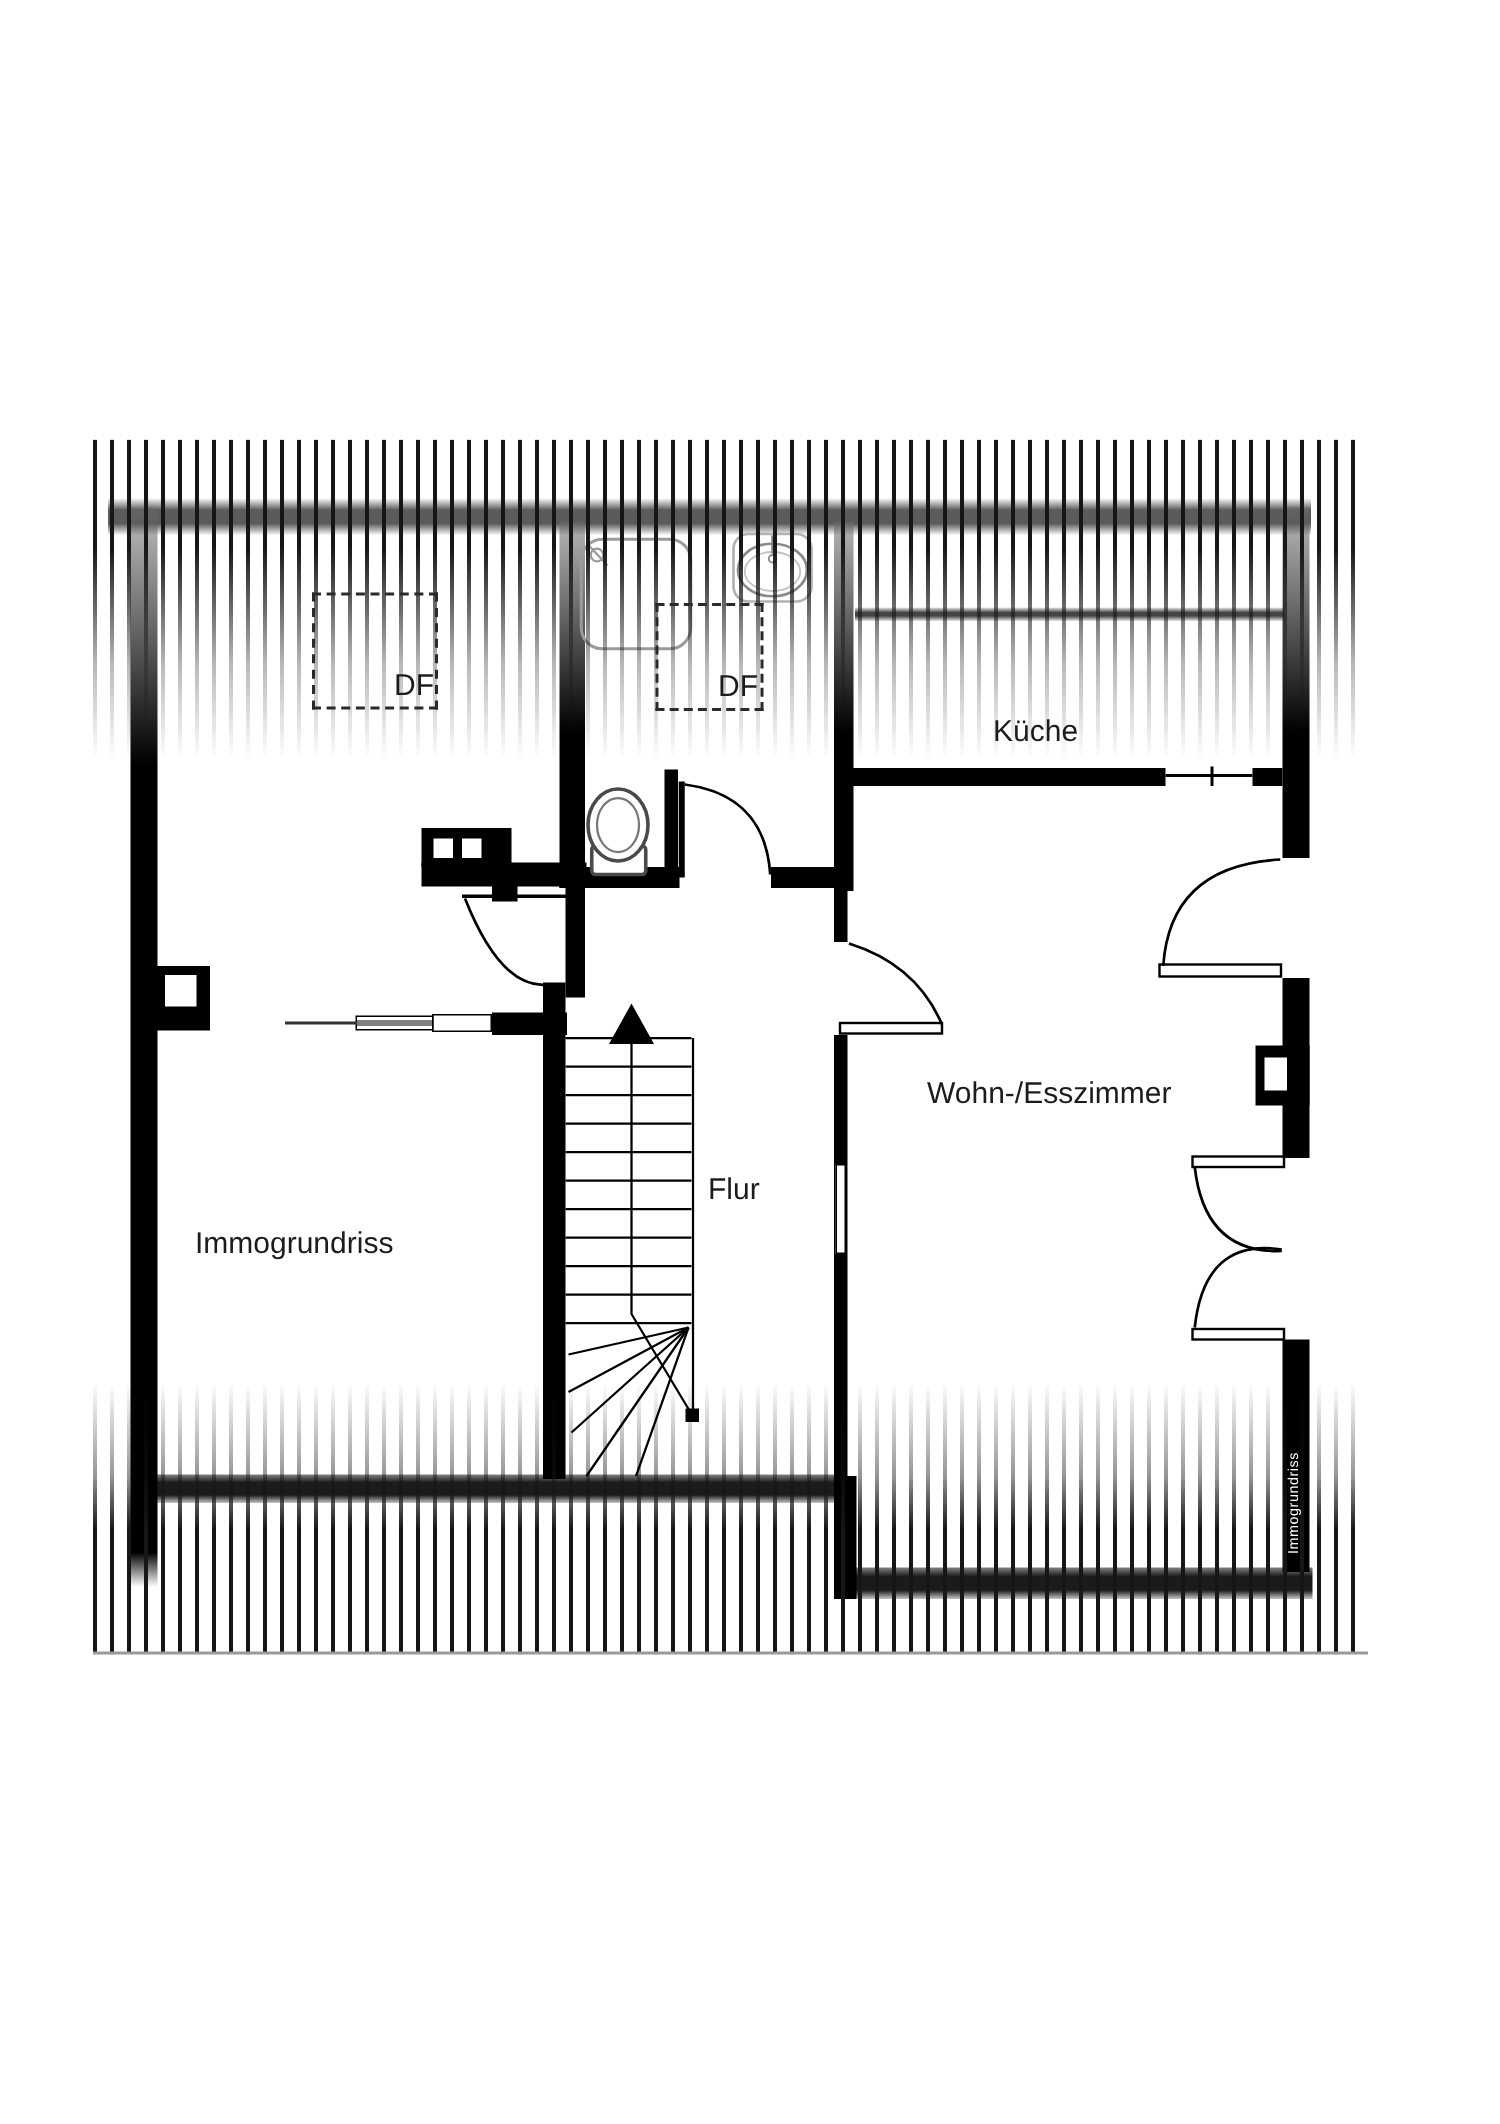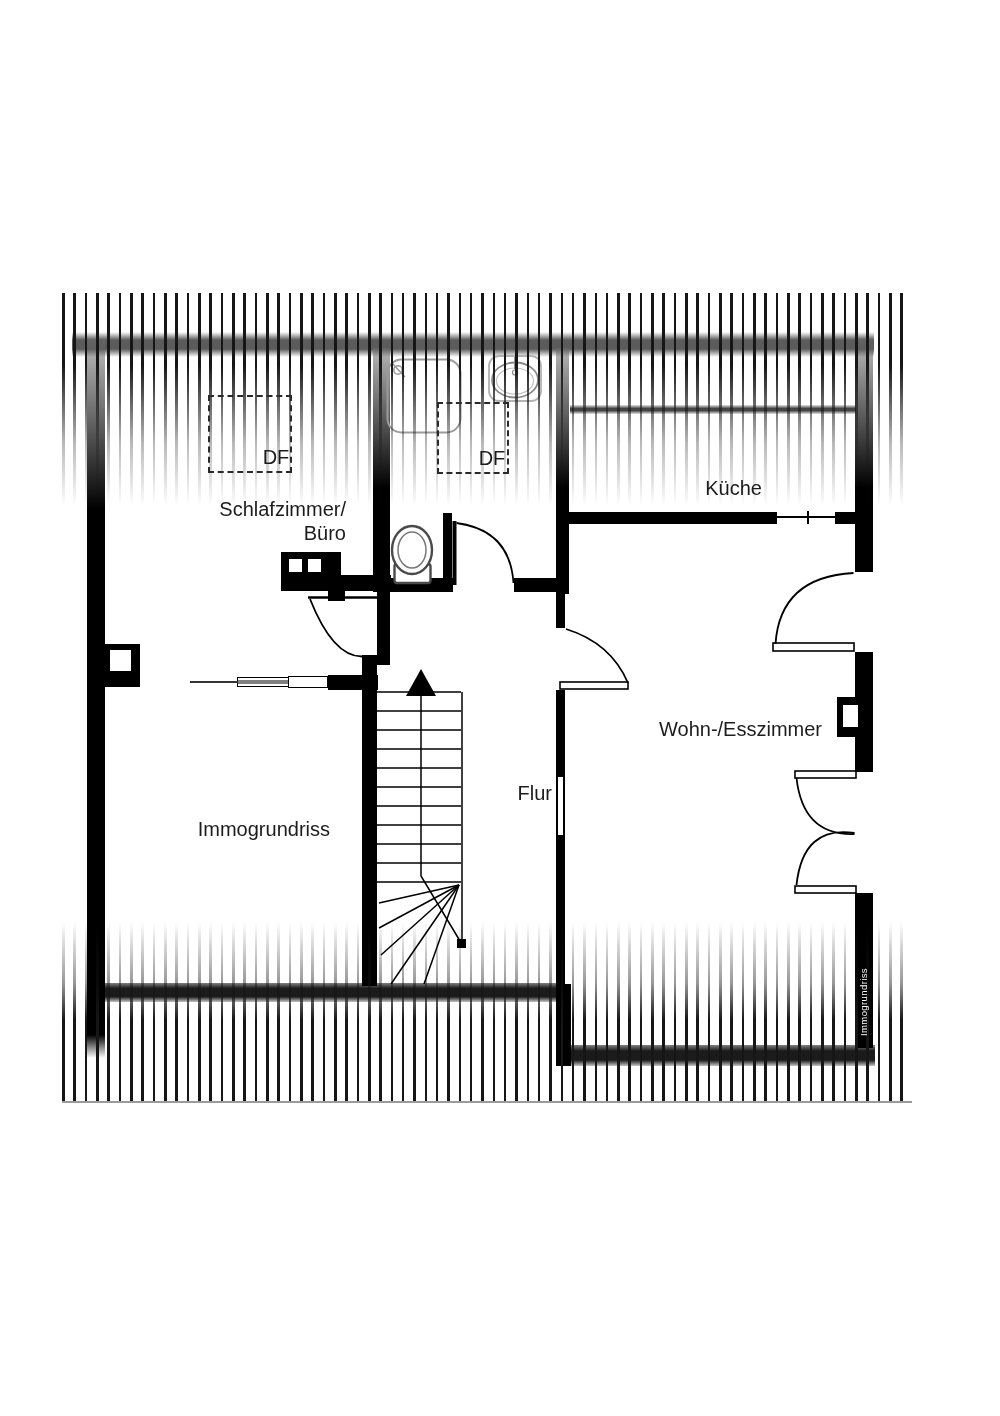--- a/index.html
+++ b/index.html
@@ -7,21 +7,21 @@
   #plan{position:absolute;left:0;top:0;width:1000px;height:1416px;background:#fff;overflow:hidden;}
   .abs{position:absolute;}
   .wall{position:absolute;background:#000;}
   .hole{position:absolute;background:#fff;}
   .hatch{position:absolute;background:repeating-linear-gradient(90deg,#161616 0 2.6px,transparent 2.6px 11.33px);pointer-events:none;}
   .hatch-top{-webkit-mask-image:linear-gradient(180deg,#000 0,#000 72px,rgba(0,0,0,.30) 150px,rgba(0,0,0,0) 213px);
              mask-image:linear-gradient(180deg,#000 0,#000 72px,rgba(0,0,0,.30) 150px,rgba(0,0,0,0) 213px);}
   .hatch-bottom{-webkit-mask-image:linear-gradient(180deg,rgba(0,0,0,0) 0,rgba(0,0,0,.45) 62px,#000 98px,#000 100%);
                 mask-image:linear-gradient(180deg,rgba(0,0,0,0) 0,rgba(0,0,0,.45) 62px,#000 98px,#000 100%);}
   .soft{position:absolute;}
-  .label{position:absolute;color:#1c1c1c;font-size:20px;line-height:24px;text-align:right;white-space:nowrap;}
+  .label{position:absolute;color:#1c1c1c;font-size:20px;line-height:24px;text-align:left;white-space:nowrap;}
   .df{position:absolute;color:#1c1c1c;font-size:20px;text-align:center;}
   .skylight{position:absolute;border:2px dashed #2a2a2a;background:transparent;}
   svg{position:absolute;left:0;top:0;}
   #watermark{position:absolute;left:853px;top:961px;width:20px;height:82px;color:#fff;
              font-size:9.5px;letter-spacing:.4px;writing-mode:vertical-rl;transform:rotate(180deg);
              display:flex;align-items:center;justify-content:center;}
   .slide-panel{position:absolute;left:237px;top:677px;width:50px;height:8px;border:1.5px solid #000;
                background:linear-gradient(180deg,#fff 0 2px,#808080 2px 6px,#fff 6px 100%);}
   .slide-inset{position:absolute;left:288px;top:676px;width:38px;height:10px;border:1.5px solid #000;background:#fff;}
   .win-inset{position:absolute;left:557px;top:776px;width:5px;height:58px;border:1px solid #000;background:#fff;}
@@ -154,24 +154,20 @@
         <path d="M 459 885 L 379 928"></path>
       <path d="M 459 885 L 381 955"></path>
         <path d="M 459 885 L 391 984"></path>
       <path d="M 459 885 L 424 984"></path>
       <path d="M 421 696 L 421 876 L 460 941"></path>
       <rect x="457" y="939" width="9" height="9" fill="#000" stroke="none"></rect>
       <polygon points="421,669 436,696 406,696" fill="#000" stroke="none"></polygon>
     </g>
   </svg>
 
-  <div class="label" style="left:146px;top:497px;width:200px;">
-    <span>Schlafzimmer/</span><br>
-    <span>Büro</span>
-  </div>
   <div class="label" style="left:662px;top:476px;width:100px;">Küche</div>
   <div class="label" style="left:618px;top:717px;width:204px;">Wohn-/Esszimmer</div>
   <div class="label" style="left:472px;top:781px;width:80px;">Flur</div>
   <div class="label" style="left:130px;top:817px;width:200px;">Immogrundriss</div>
   <div class="df" style="left:241px;top:446px;width:70px;">DF</div>
   <div class="df" style="left:457px;top:447px;width:70px;">DF</div>
 
   <div id="watermark">Immogrundriss</div>
 
 </div>

